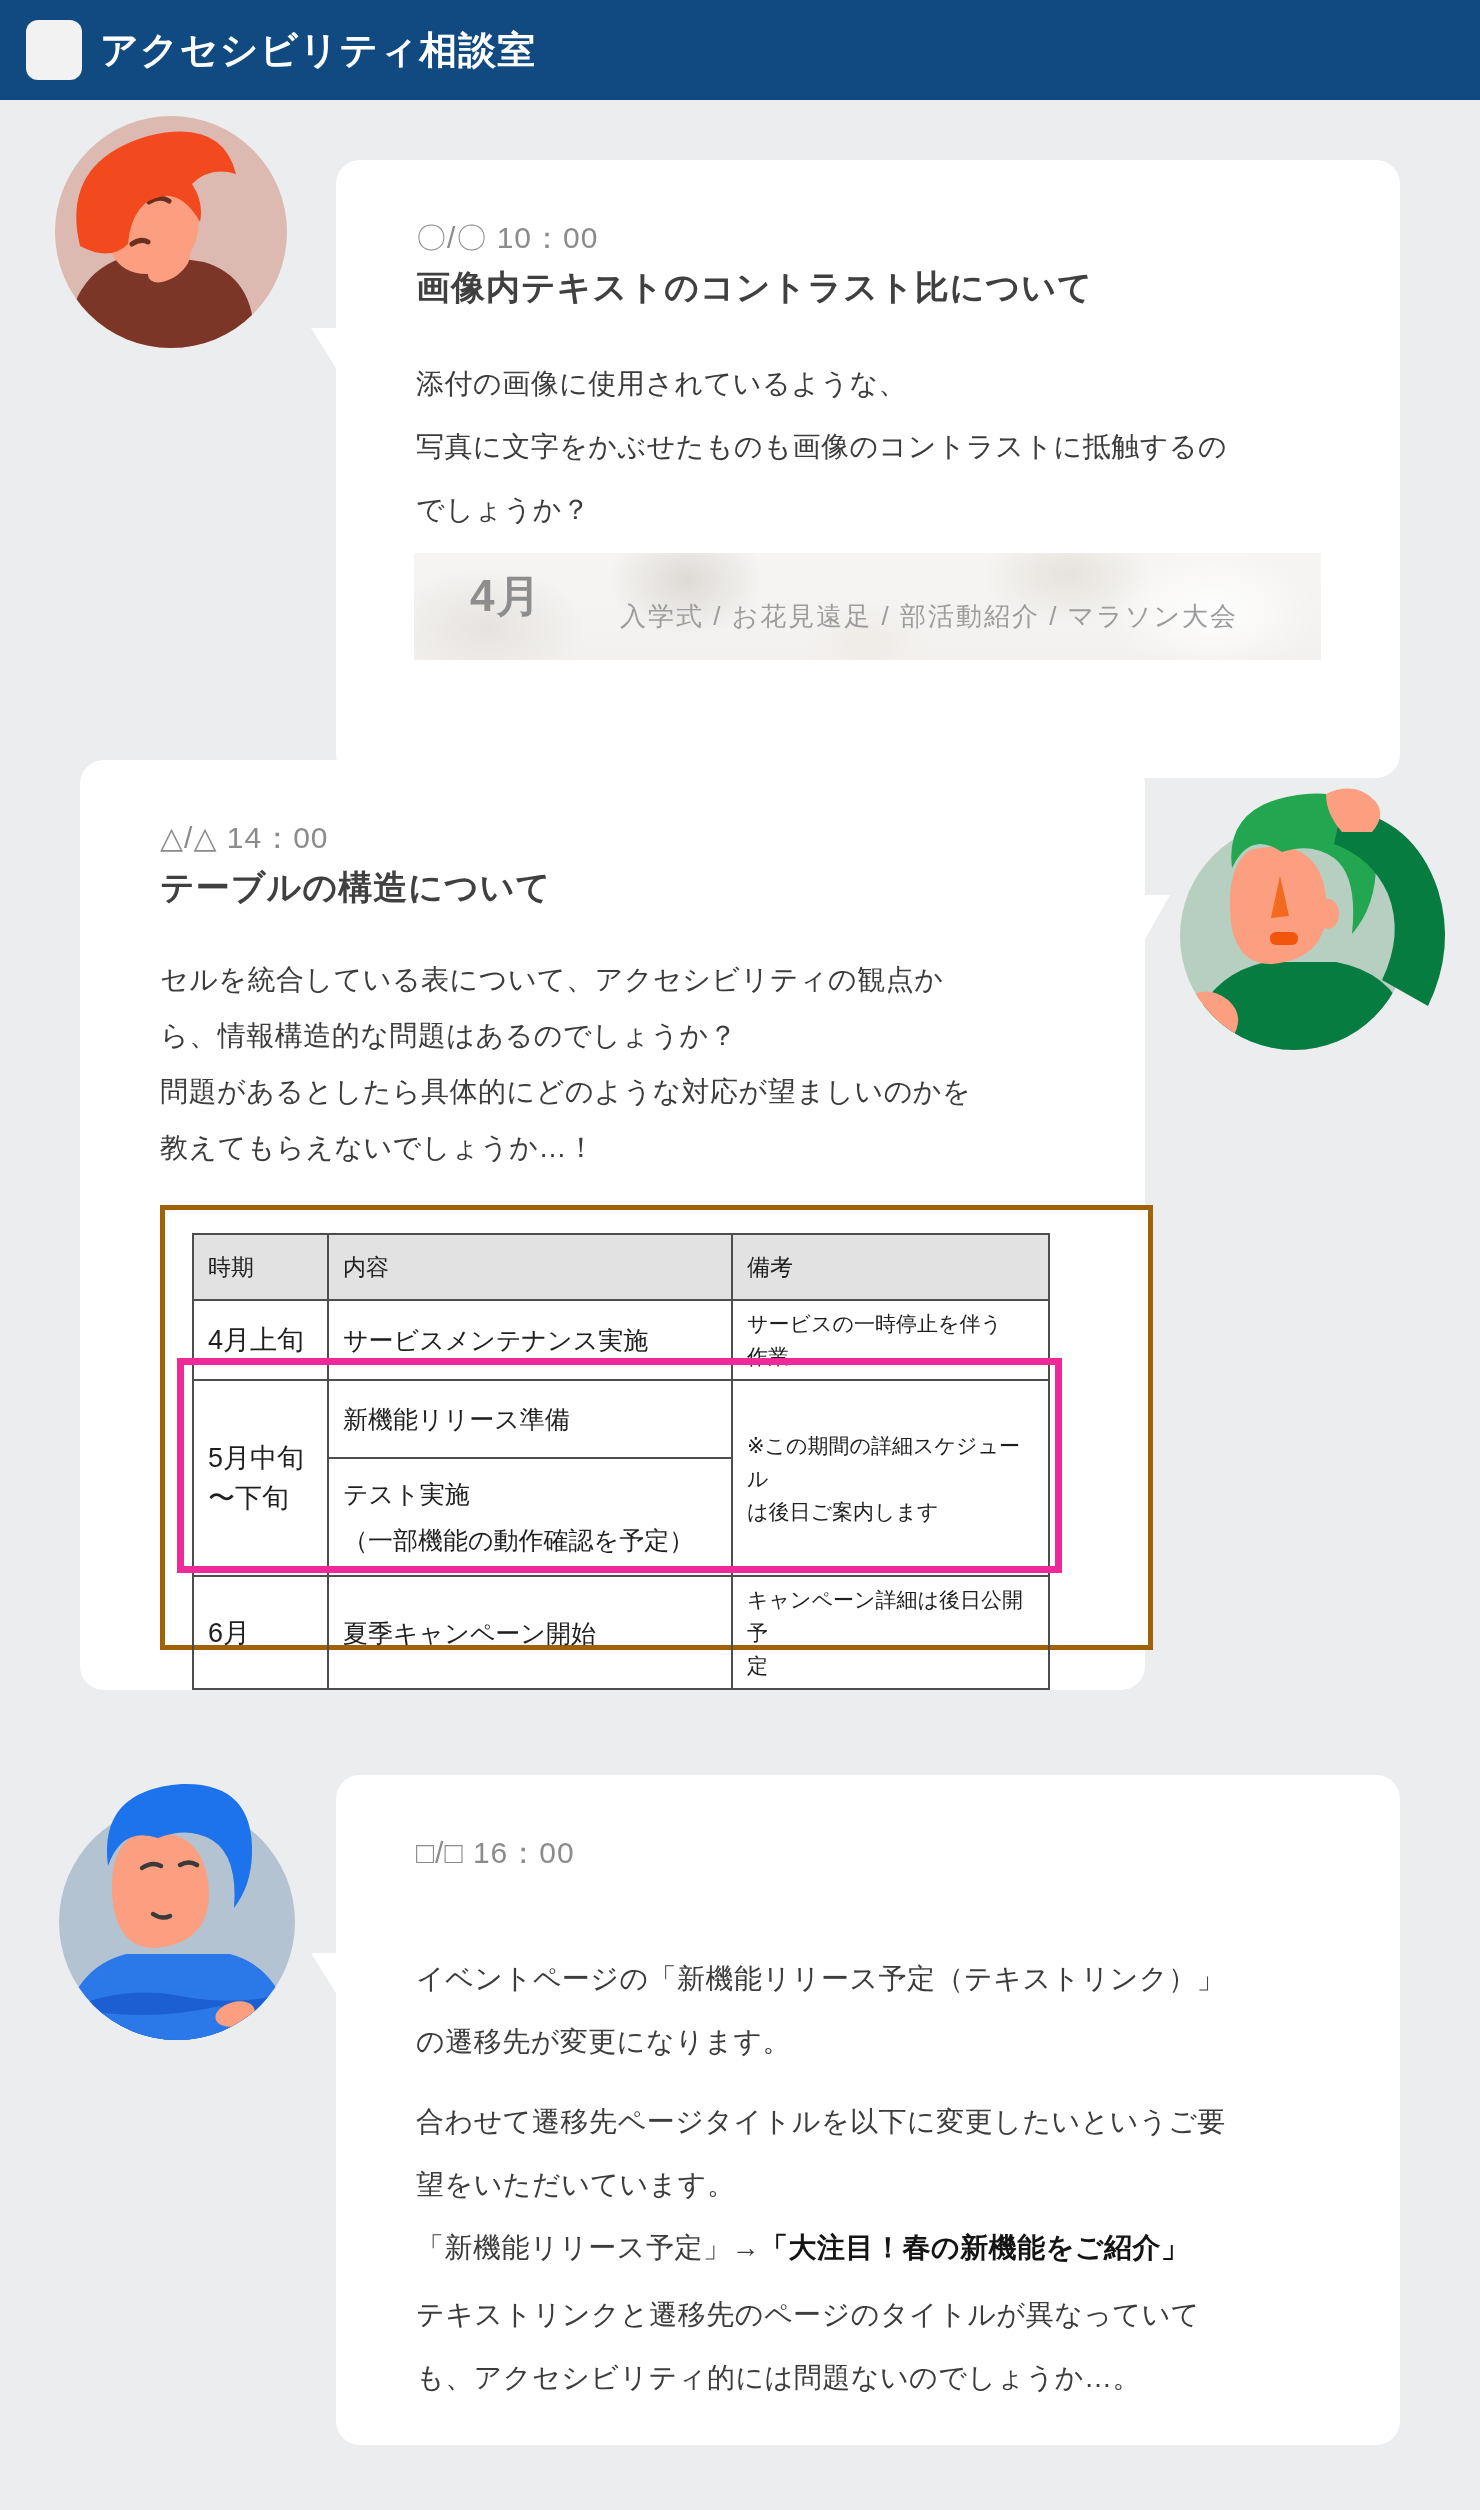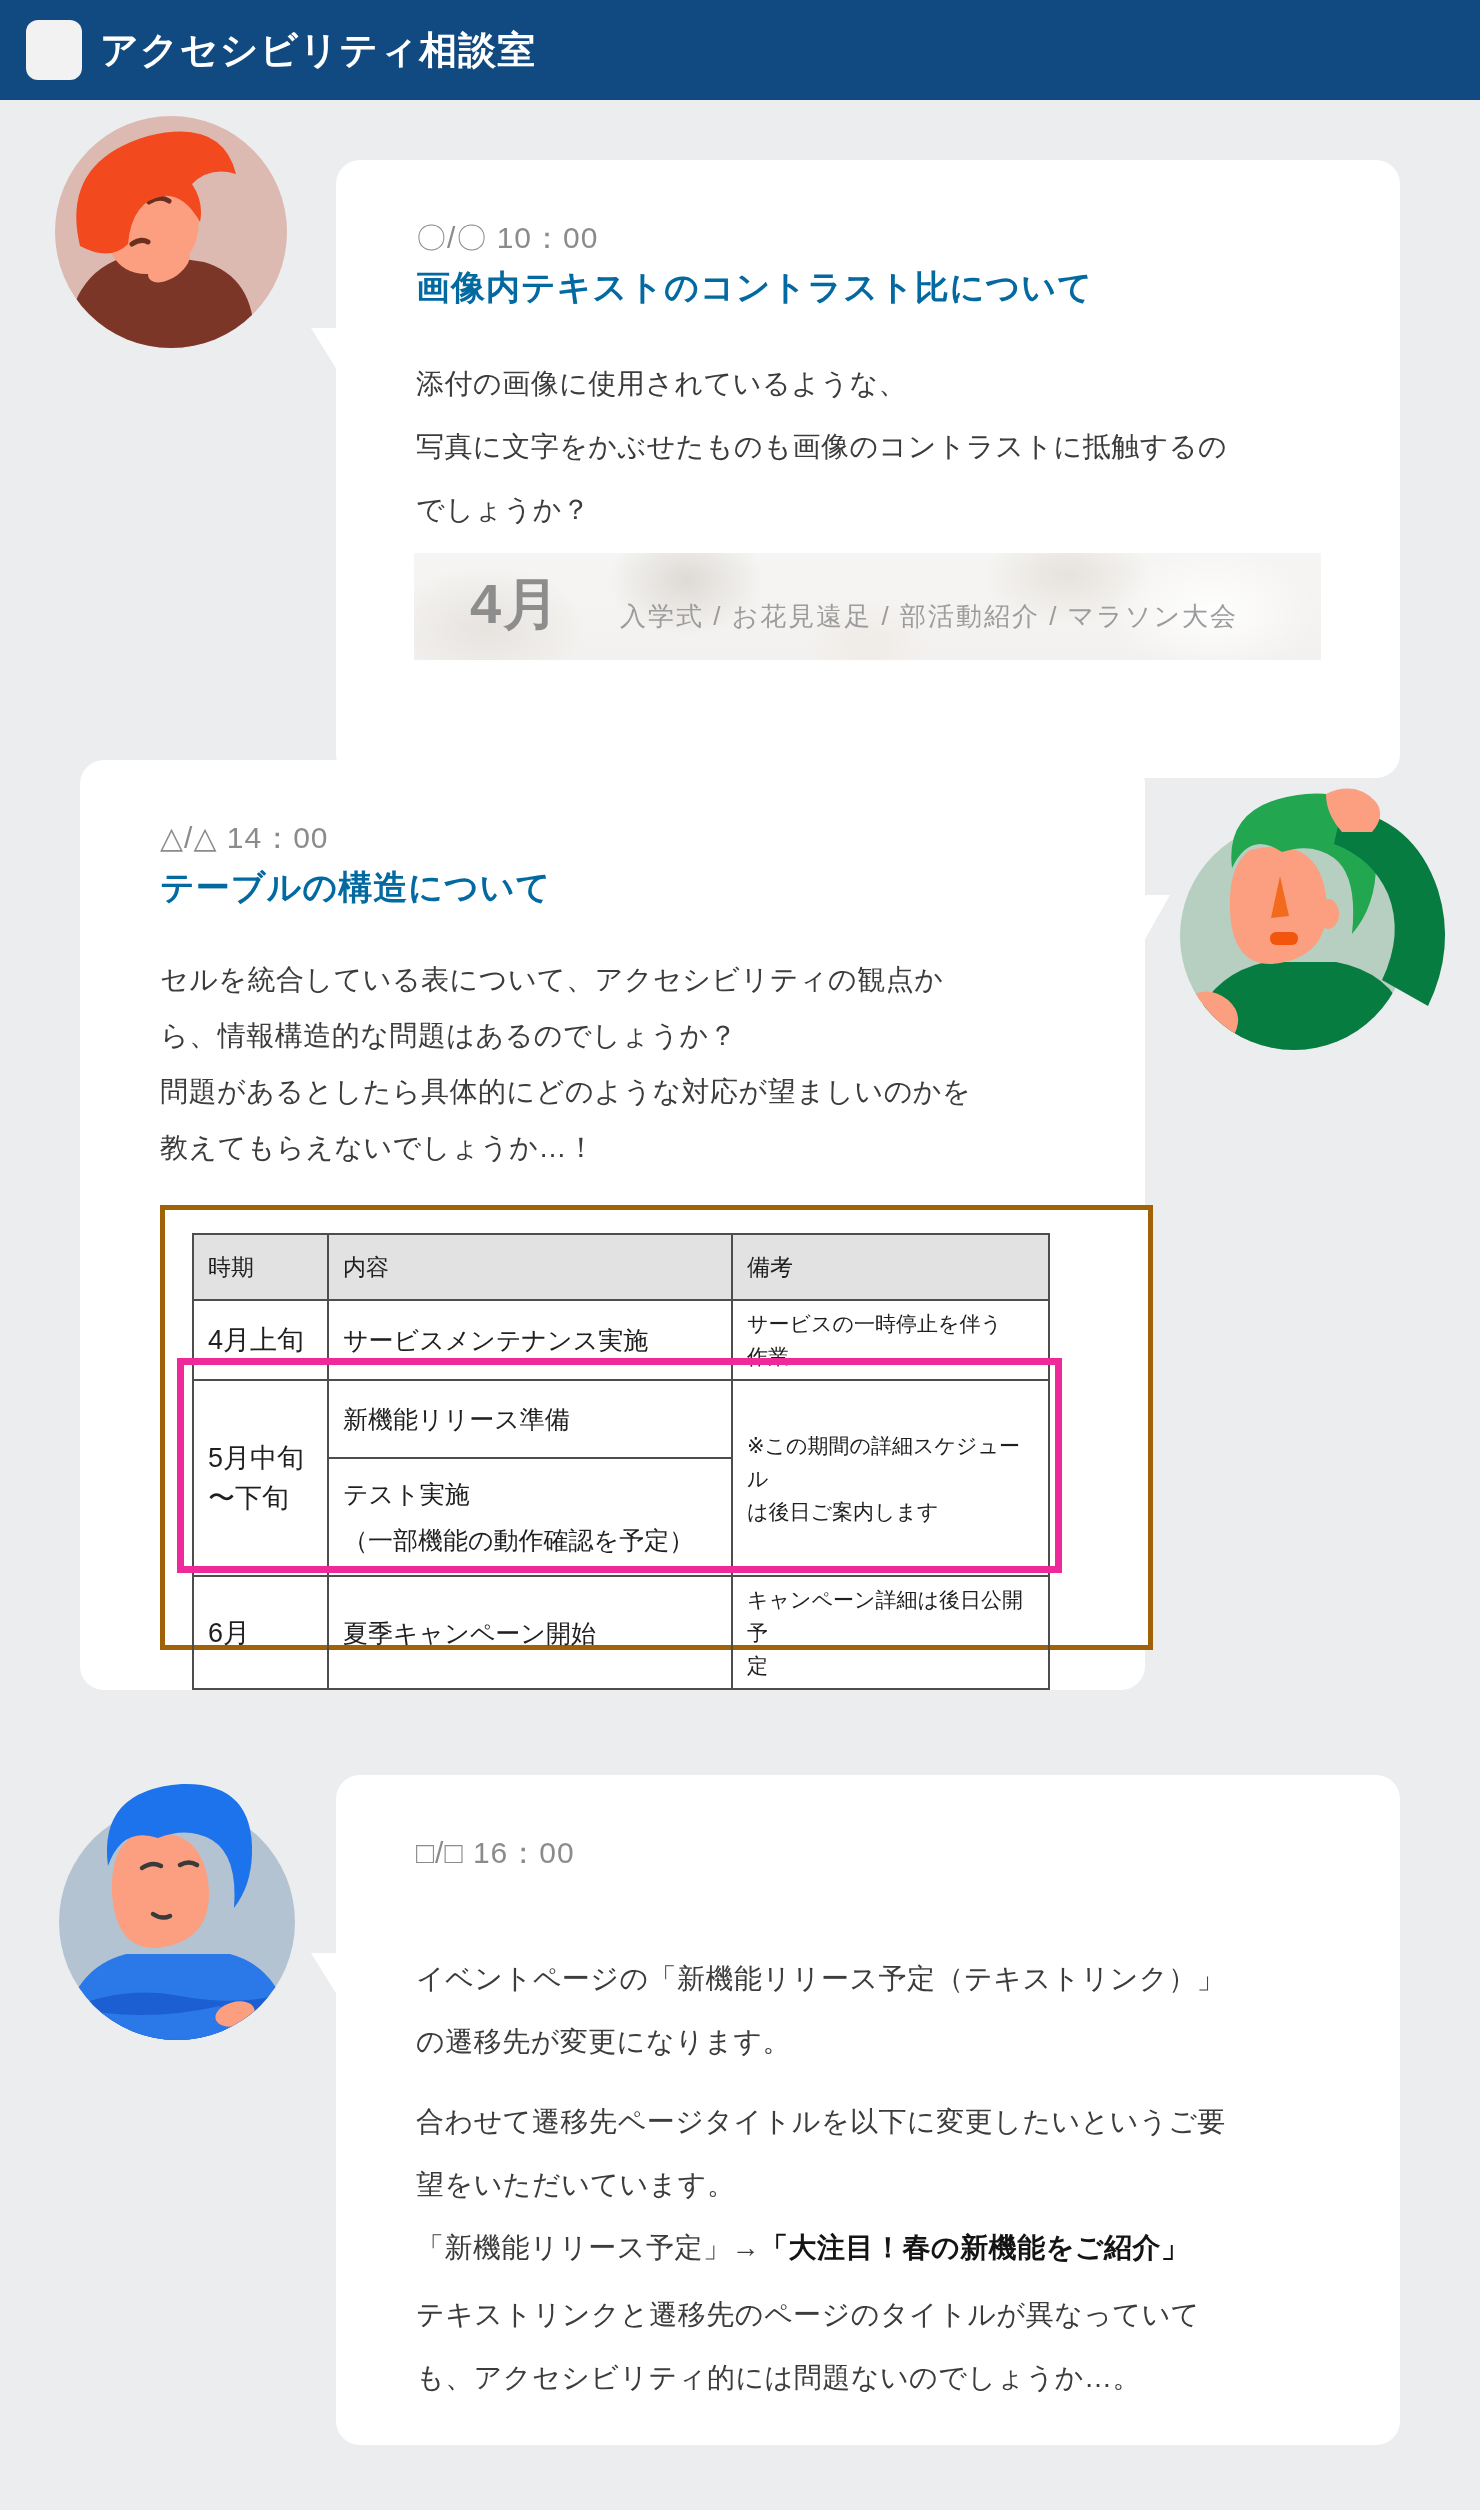--- a/index.html
+++ b/index.html
@@ -25,39 +25,39 @@
   .card-1 { left:336px; top:160px;  width:1064px; height:618px; }
   .card-2 { left:80px;  top:760px;  width:1065px; height:930px; }
   .card-3 { left:336px; top:1775px; width:1064px; height:670px; }
 
   .tail { position:absolute; width:0; height:0; }
   .tail-left  { left:-25px; border-top:42px solid #ffffff; border-left:26px solid transparent; }
   .tail-right { right:-25px; border-top:46px solid #ffffff; border-right:26px solid transparent; }
   .t1 { top:168px; } .t2 { top:135px; } .t3 { top:178px; }
 
   .ts { position:absolute; left:80px; top:58px; font-size:30px; color:#8b8b8b; letter-spacing:1px; }
-  .mtitle { position:absolute; left:80px; top:105px; font-size:34px; font-weight:bold; color:#0369a1; letter-spacing:1px; }
+  .mtitle { position:absolute; left:80px; top:105px; font-size:34px; font-weight:bold; color:#404040; letter-spacing:1px; }
   .mbody { position:absolute; left:80px; font-size:28px; color:#3c3c3c; line-height:63px; letter-spacing:0.5px; }
   .card-1 .mbody { top:192px; }
   .card-2 .mbody { top:192px; line-height:56px; }
   .b { font-weight:bold; color:#141414; }
 
   
   .banner {
     position:absolute; left:78px; top:393px; width:907px; height:107px; overflow:hidden;
     background:
       radial-gradient(ellipse 150px 90px at 88% 55%, rgba(255,255,255,0.95), rgba(255,255,255,0) 70%),
       radial-gradient(ellipse 120px 70px at 72% 20%, rgba(226,221,215,0.8), rgba(226,221,215,0) 70%),
       radial-gradient(ellipse 110px 80px at 30% 25%, rgba(212,207,202,0.7), rgba(212,207,202,0) 70%),
       radial-gradient(ellipse 140px 90px at 8% 70%, rgba(224,220,216,0.7), rgba(224,220,216,0) 70%),
       radial-gradient(ellipse 90px 60px at 50% 85%, rgba(238,233,228,0.8), rgba(238,233,228,0) 70%),
       linear-gradient(#f6f5f3,#f3f1ef);
   }
   .banner-month {
-    position:absolute; left:56px; top:14px; font-size:56px; font-weight:bold; color:#8d8d8d; letter-spacing:2px;
+    position:absolute; left:56px; top:14px; font-size:44px; font-weight:bold; color:#8d8d8d; letter-spacing:2px;
   }
   .banner-events {
     position:absolute; left:206px; top:46px; font-size:26px; color:#9c9c9c; letter-spacing:2px;
   }
 
   
   .table-wrap {
     position:absolute; left:80px; top:445px; width:993px; height:445px;
     background:#ffffff; border:5px solid #a16207;
   }

